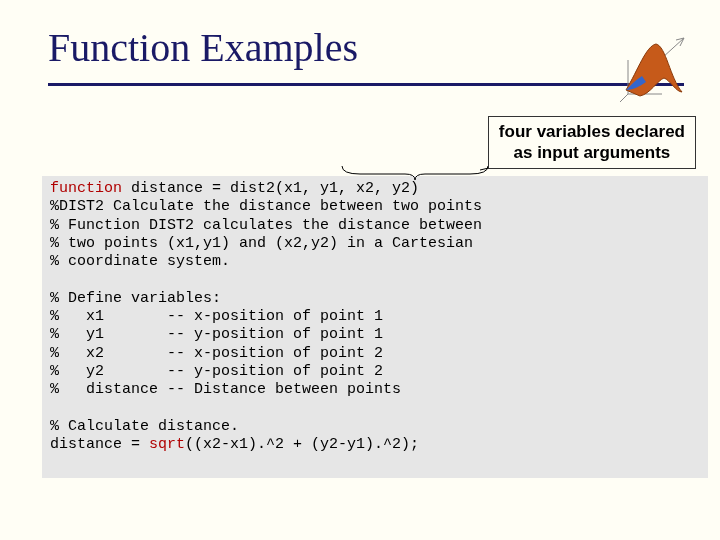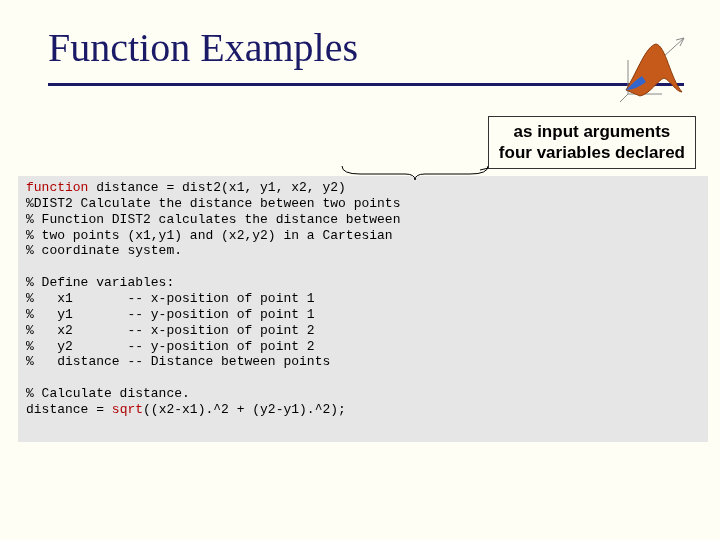--- a/index.html
+++ b/index.html
@@ -62,26 +62,26 @@
     position: absolute;
     top: 152px;
     left: 480px;
     width: 80px;
     height: 20px;
     z-index: 4;
   }
   .codeblock {
     position: absolute;
     top: 176px;
-    left: 18px;
+    left: 42px;
     right: 12px;
     background: #e6e6e6;
     padding: 4px 8px 24px 8px;
     font-family: "Courier New", Courier, monospace;
-    font-size: 13px;
+    font-size: 15px;
     line-height: 1.22;
     white-space: pre;
     color: #000;
   }
   .kw { color: #b00000; }
 </style>
 </head>
 <body>
 <div class="slide">
 
@@ -95,22 +95,22 @@
       <line x1="8" y1="58" x2="0" y2="66" stroke="#888" stroke-width="1"></line>
       <line x1="42" y1="22" x2="64" y2="2" stroke="#888" stroke-width="1"></line>
       <line x1="64" y1="2" x2="60" y2="10" stroke="#888" stroke-width="1"></line>
       <line x1="64" y1="2" x2="56" y2="4" stroke="#888" stroke-width="1"></line>
       <path d="M6 54 C 18 34, 26 10, 36 8 C 46 10, 50 42, 62 56 C 56 56, 50 44, 44 42 C 38 44, 30 58, 20 60 Z" fill="#c65a1a" stroke="#8a3a0a" stroke-width="1"></path>
       <path d="M6 54 C 14 46, 16 44, 22 40 L 26 46 C 20 50, 14 54, 6 54 Z" fill="#3366cc"></path>
     </svg>
   </div>
 
   <div class="callout">
+    <div>four variables declared</div>
     <div>as input arguments</div>
-    <div>four variables declared</div>
   </div>
 
   <svg class="connector" viewBox="0 0 80 20">
     <line x1="0" y1="18" x2="70" y2="2" stroke="#000" stroke-width="1"></line>
   </svg>
 
   <svg class="brace" viewBox="0 0 150 16">
     <path d="M2 2 Q2 10 20 10 L65 10 Q75 10 75 16 Q75 10 85 10 L130 10 Q148 10 148 2" fill="none" stroke="#000" stroke-width="1"></path>
   </svg>
 

